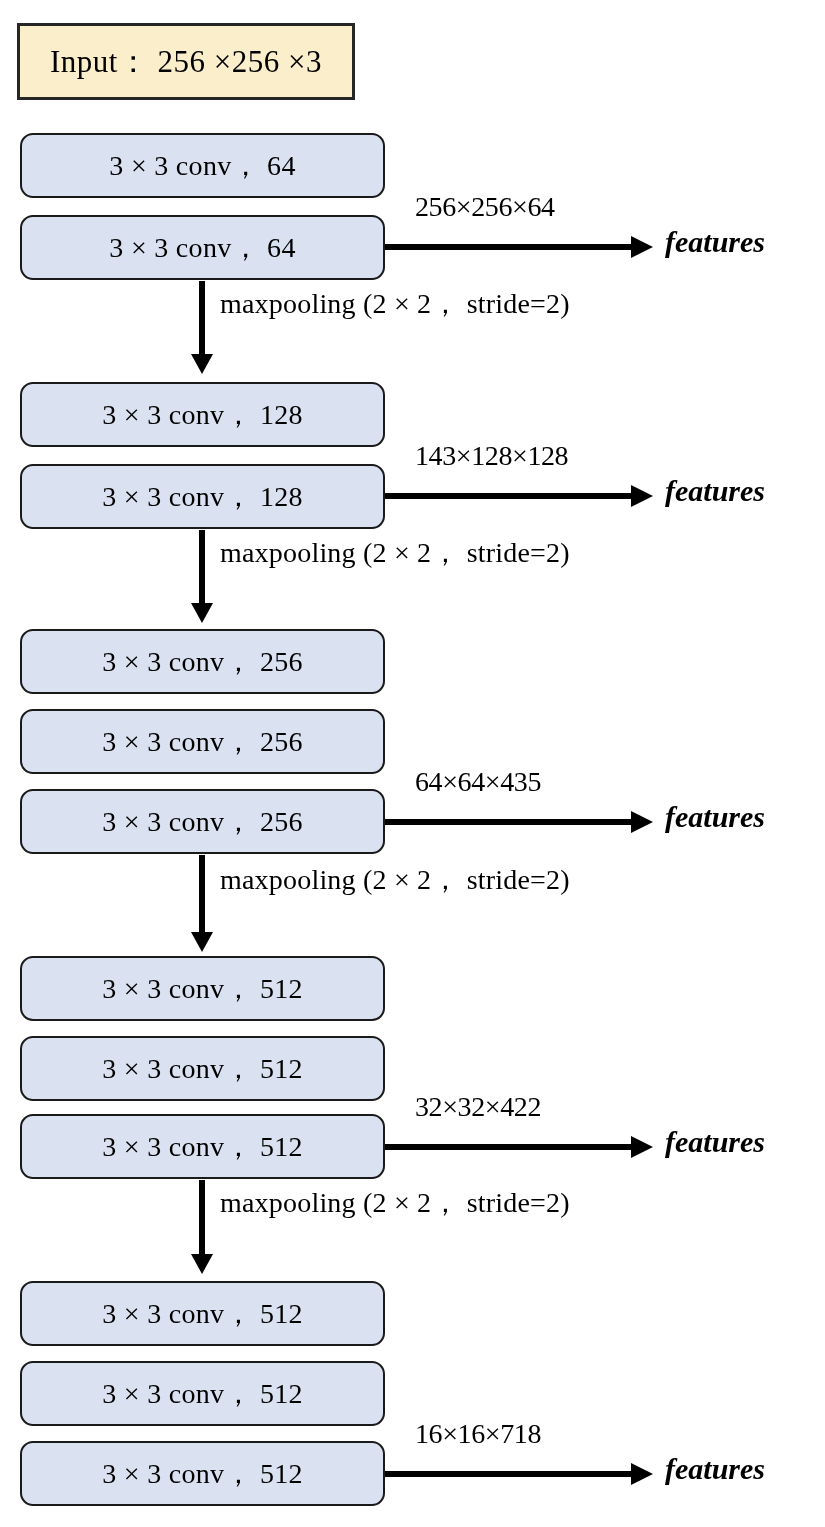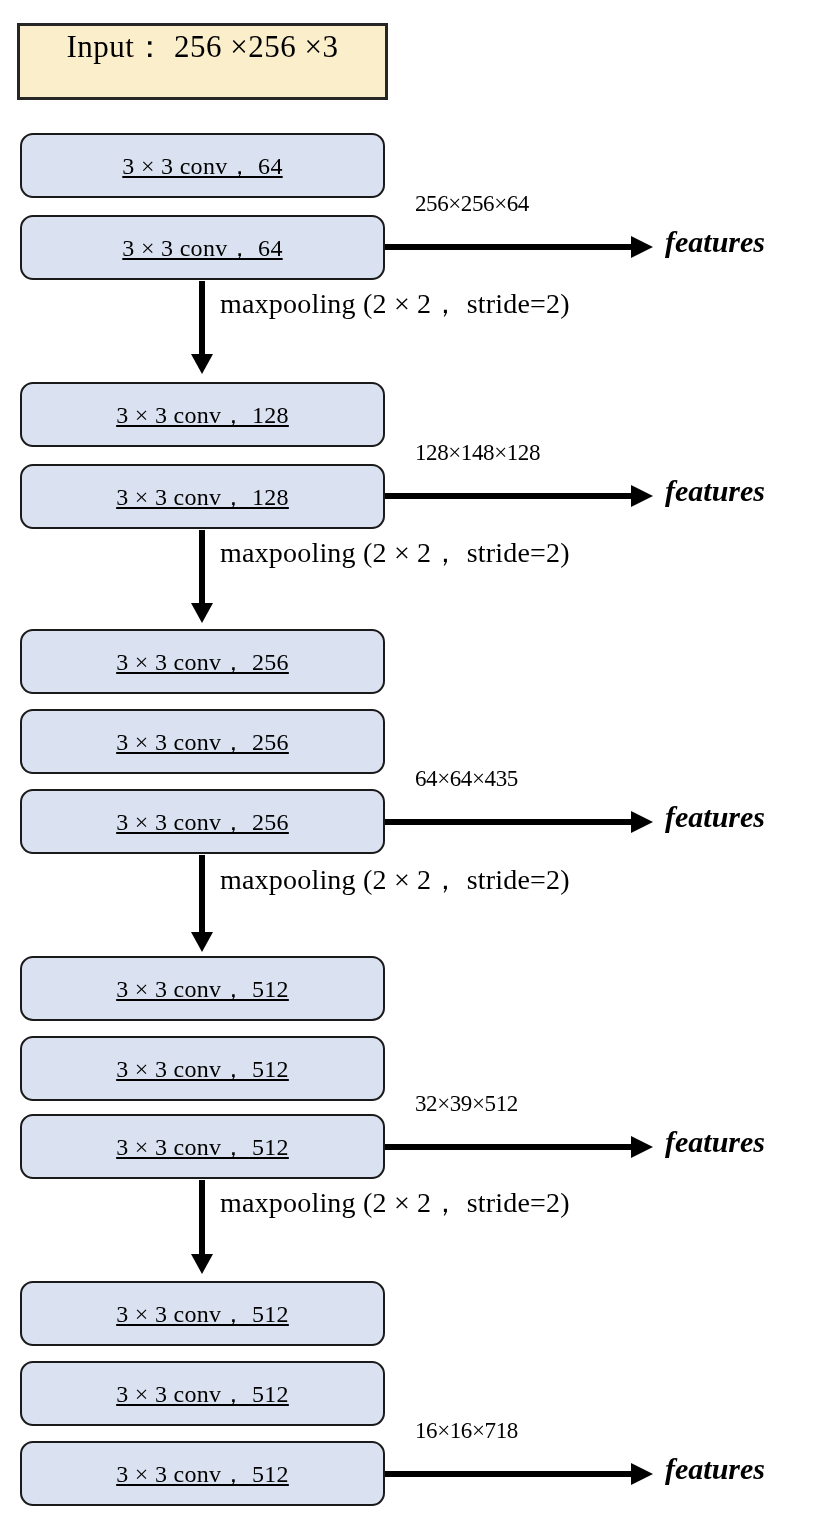--- a/index.html
+++ b/index.html
@@ -18,26 +18,27 @@
     height: 1527px;
     background: #ffffff;
     overflow: hidden;
   }
 
   
   .input-box {
     position: absolute;
     left: 17px;
     top: 23px;
-    width: 371px;
+    width: 338px;
     height: 77px;
     background: #fbeecb;
     border: 3px solid #262626;
     box-sizing: border-box;
     display: flex;
+    align-items: center;
     justify-content: center;
   }
   .input-box .txt {
     font-size: 31px;
     letter-spacing: 0.5px;
     white-space: nowrap;
   }
 
   
   .conv-block {
@@ -47,24 +48,23 @@
     height: 65px;
     background: #dae1f0;
     border: 2.5px solid #1a1a1a;
     border-radius: 13px;
     box-sizing: border-box;
     display: flex;
     align-items: center;
     justify-content: center;
   }
   .conv-block .txt {
-    font-size: 24px;
+    font-size: 28px;
     white-space: nowrap;
     letter-spacing: 0.3px;
-    text-decoration: underline;
   }
 
   
   .feature-arrow {
     position: absolute;
     left: 385px;
     height: 0;
   }
   .feature-arrow .shaft {
     position: absolute;
@@ -79,21 +79,21 @@
     width: 0;
     height: 0;
     border-top: 11px solid transparent;
     border-bottom: 11px solid transparent;
     border-left: 22px solid #000000;
   }
   .feature-arrow .dim-label {
     position: absolute;
     left: 30px;
     top: -56px;
-    font-size: 23px;
+    font-size: 28px;
     white-space: nowrap;
     letter-spacing: -0.4px;
   }
   .feature-arrow .features-label {
     position: absolute;
     top: -22px;
     font-size: 30px;
     font-weight: bold;
     font-style: italic;
     white-space: nowrap;
@@ -160,21 +160,21 @@
   <div class="conv-block" style="top:382px">
     <span class="txt">3 × 3 conv， 128</span>
   </div>
   <div class="conv-block" style="top:464px">
     <span class="txt">3 × 3 conv， 128</span>
   </div>
 
   <div class="feature-arrow" style="top:496px">
     <div class="shaft" style="width:248px"></div>
     <div class="head" style="left:246px"></div>
-    <span class="dim-label">128×148×128</span>
+    <span class="dim-label">143×128×128</span>
     <span class="features-label" style="left:280px">features</span>
   </div>
 
   <div class="pool-arrow" style="top:530px">
     <div class="shaft" style="height:75px"></div>
     <div class="head" style="top:73px"></div>
     <span class="pool-label" style="top:4px">maxpooling (2 × 2， stride=2)</span>
   </div>
 
   <div class="conv-block" style="top:629px">
@@ -206,21 +206,21 @@
   <div class="conv-block" style="top:1036px">
     <span class="txt">3 × 3 conv， 512</span>
   </div>
   <div class="conv-block" style="top:1114px">
     <span class="txt">3 × 3 conv， 512</span>
   </div>
 
   <div class="feature-arrow" style="top:1147px">
     <div class="shaft" style="width:248px"></div>
     <div class="head" style="left:246px"></div>
-    <span class="dim-label">32×39×512</span>
+    <span class="dim-label">32×32×422</span>
     <span class="features-label" style="left:280px">features</span>
   </div>
 
   <div class="pool-arrow" style="top:1180px">
     <div class="shaft" style="height:76px"></div>
     <div class="head" style="top:74px"></div>
     <span class="pool-label" style="top:4px">maxpooling (2 × 2， stride=2)</span>
   </div>
 
   <div class="conv-block" style="top:1281px">

